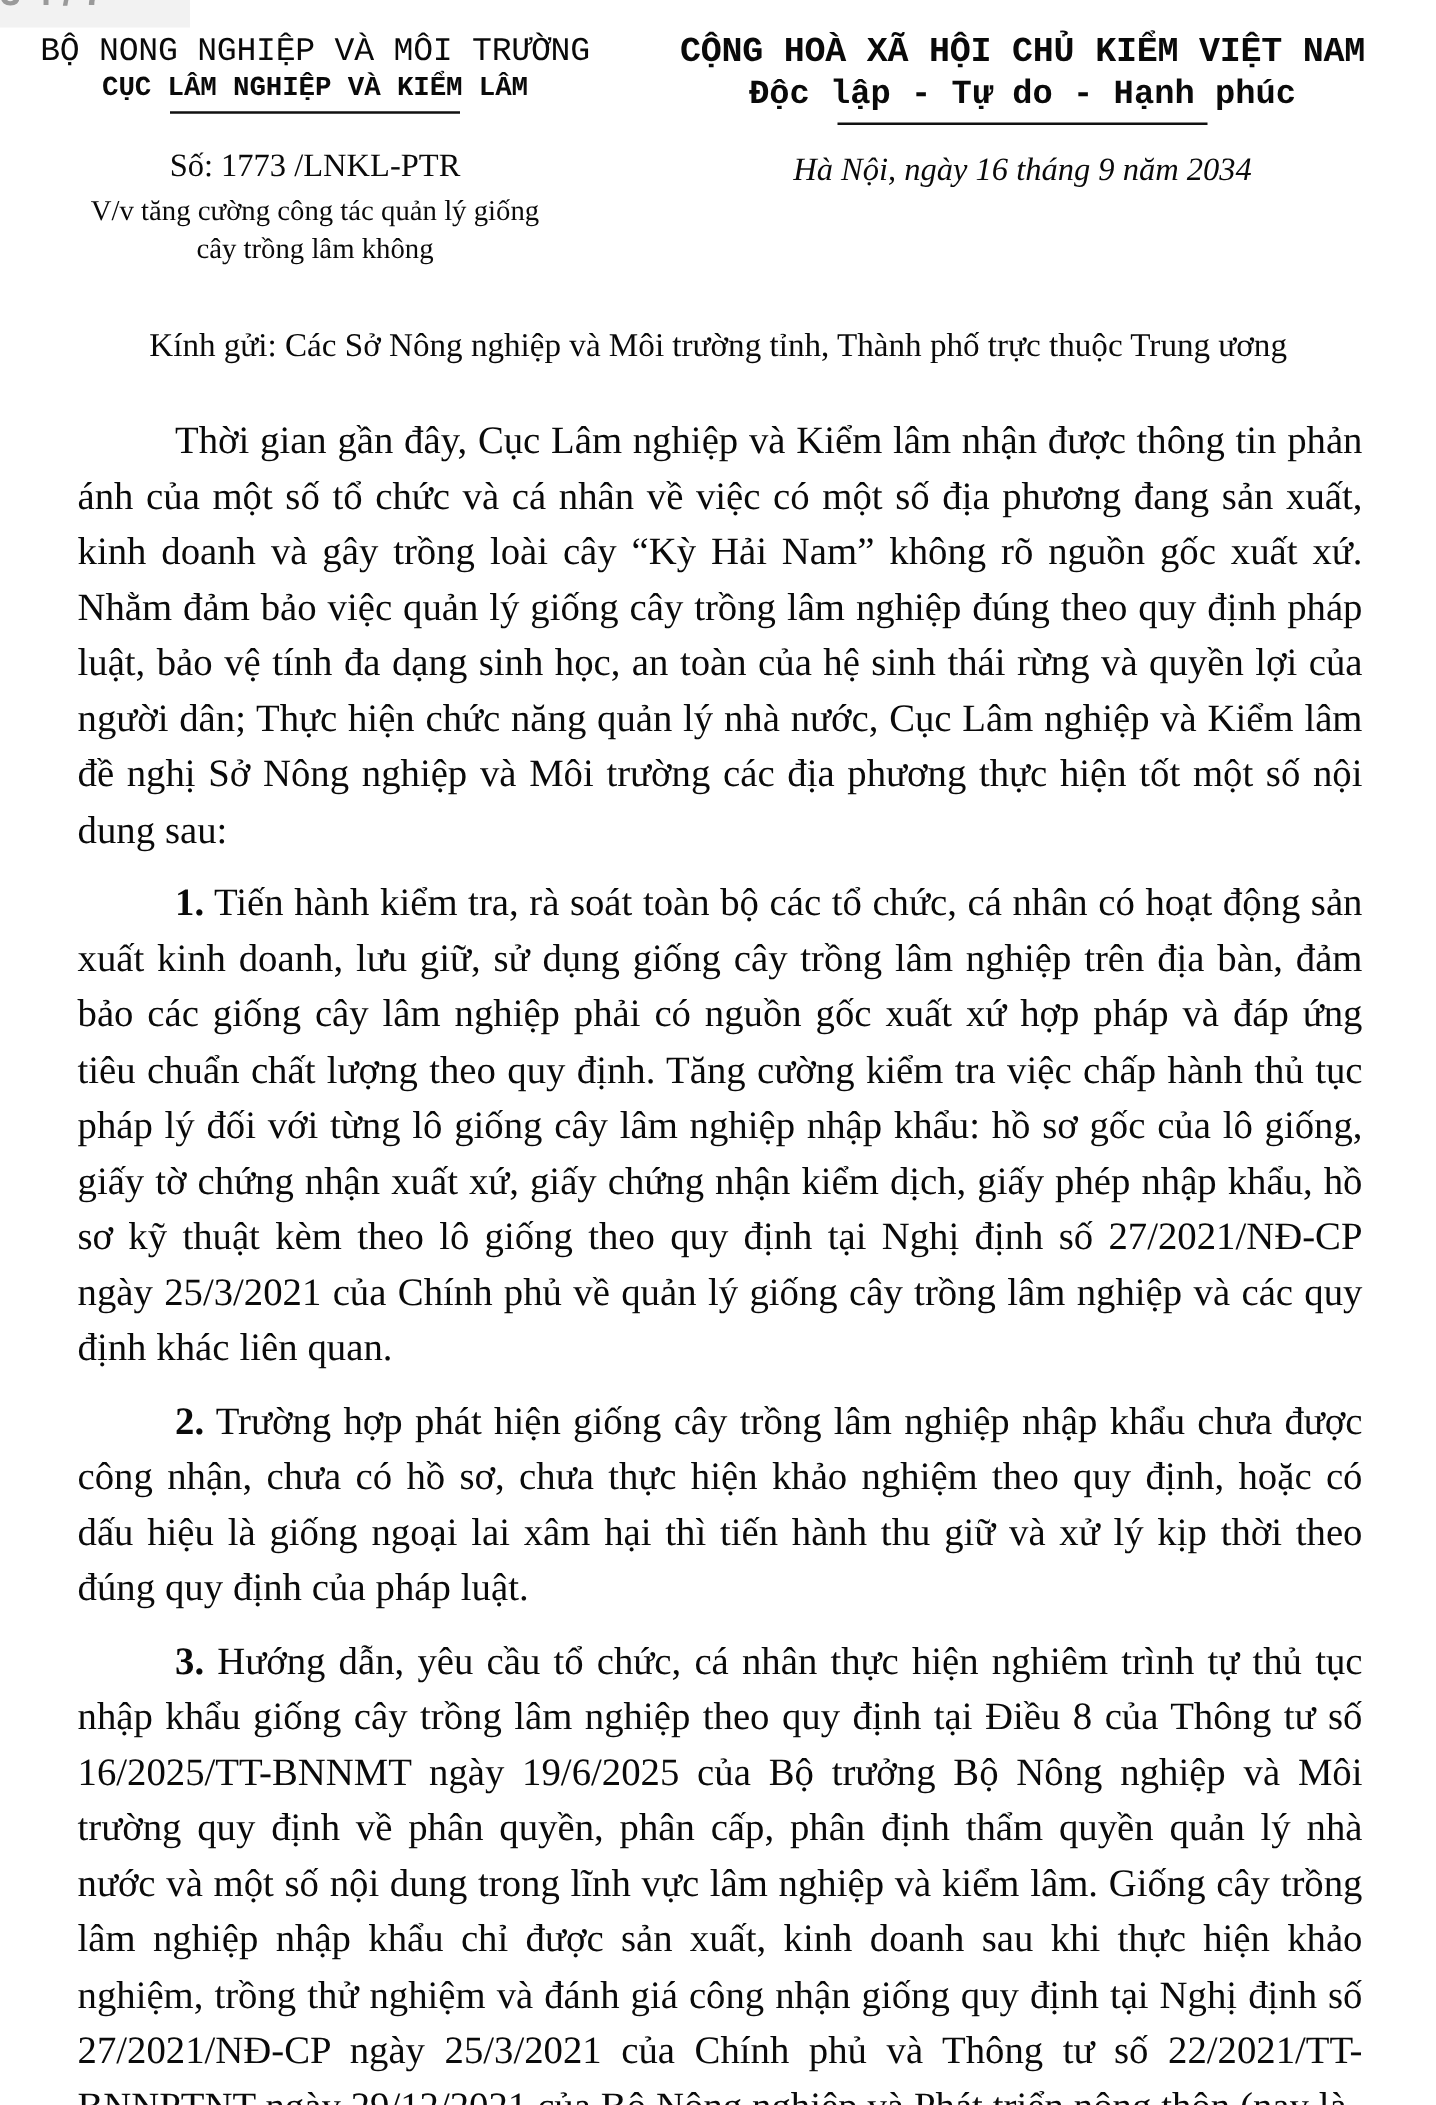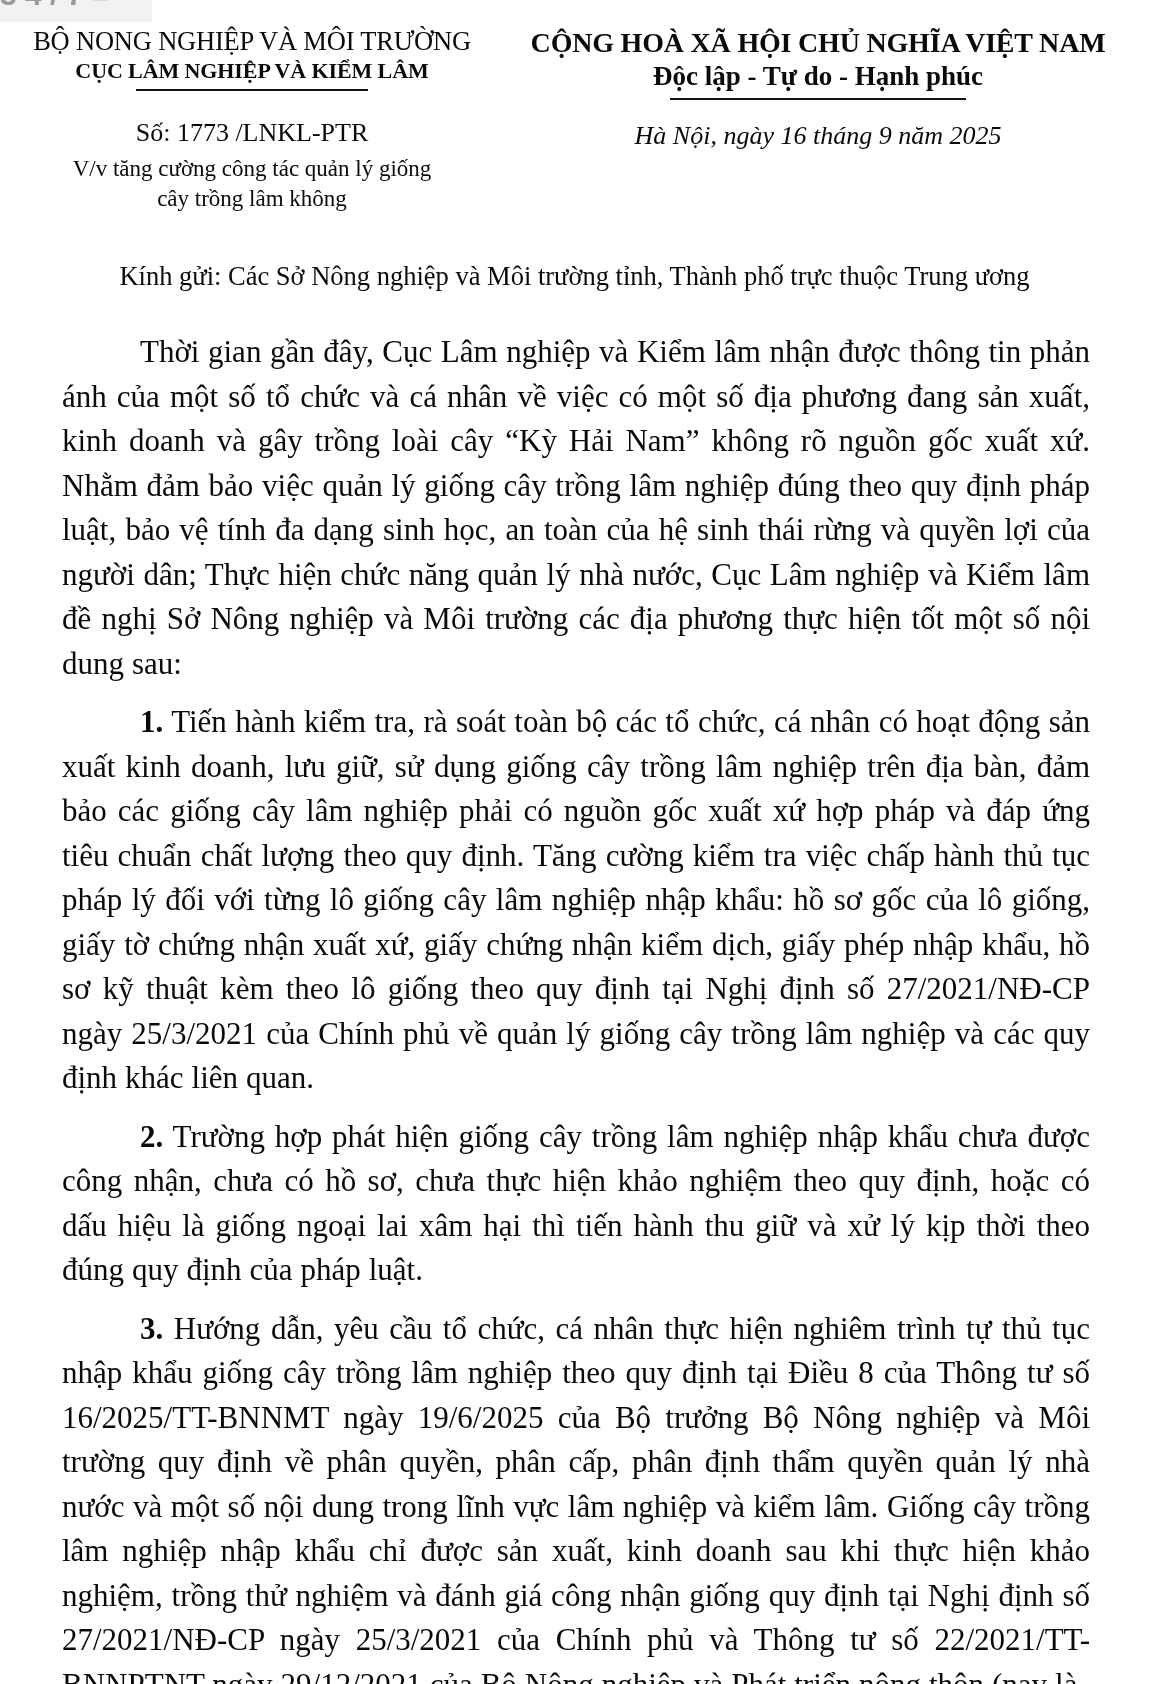--- a/index.html
+++ b/index.html
@@ -42,20 +42,21 @@
     position: absolute;
     top: 26px;
     left: 0;
     width: 1149px;
     display: flex;
   }
   .lh-col {
     display: flex;
     flex-direction: column;
     align-items: center;
+    font-family: Liberation Mono, monospace;
   }
   #lh-left  { width: 492px; padding-left: 6px; }
   #lh-right { width: 640px; }
 
   .org-ministry {
     font-size: 26.5px;
     letter-spacing: -0.2px;
     white-space: nowrap;
     line-height: 1.18;
   }
@@ -161,37 +162,37 @@
 
 <div id="letterhead">
 
   <div class="lh-col" id="lh-left">
     <div class="org-ministry">BỘ NONG NGHIỆP VÀ MÔI TRƯỜNG</div>
     <div class="org-dept">CỤC LÂM NGHIỆP VÀ KIỂM LÂM</div>
     <div class="rule" id="rule-dept"></div>
   </div>
 
   <div class="lh-col" id="lh-right">
-    <div class="nation-title">CỘNG HOÀ XÃ HỘI CHỦ NGHĨA VIỆT NAM</div>
+    <div class="nation-title">CỘNG HOÀ XÃ HỘI CHỦ KIỂM VIỆT NAM</div>
     <div class="nation-motto">Độc lập - Tự do - Hạnh phúc</div>
     <div class="rule" id="rule-motto"></div>
   </div>
 
 </div>
 
 <div id="meta-row">
 
   <div id="meta-left">
     <div id="doc-number">Số: 1773  /LNKL-PTR</div>
     <div class="subject-line" id="subject-line-1">V/v tăng cường công tác quản lý giống</div>
     <div class="subject-line" id="subject-line-2">cây trồng lâm không</div>
   </div>
 
   <div id="meta-right">
-    <div id="doc-place-date">Hà Nội, ngày 16  tháng 9  năm 2025</div>
+    <div id="doc-place-date">Hà Nội, ngày 16  tháng 9  năm 2034</div>
   </div>
 
 </div>
 
 <div id="recipient">Kính gửi: Các Sở Nông nghiệp và Môi trường tỉnh, Thành phố trực thuộc Trung ương</div>
 
 <div id="body-text">
 
   <p class="para">Thời gian gần đây, Cục Lâm nghiệp và Kiểm lâm nhận được thông tin phản ánh của một số tổ chức và cá nhân về việc có một số địa phương đang sản xuất, kinh doanh và gây trồng loài cây “Kỳ Hải Nam” không rõ nguồn gốc xuất xứ. Nhằm đảm bảo việc quản lý giống cây trồng lâm nghiệp đúng theo quy định pháp luật, bảo vệ tính đa dạng sinh học, an toàn của hệ sinh thái rừng và quyền lợi của người dân; Thực hiện chức năng quản lý nhà nước, Cục Lâm nghiệp và Kiểm lâm đề nghị Sở Nông nghiệp và Môi trường các địa phương thực hiện tốt một số nội dung sau:</p>
 

